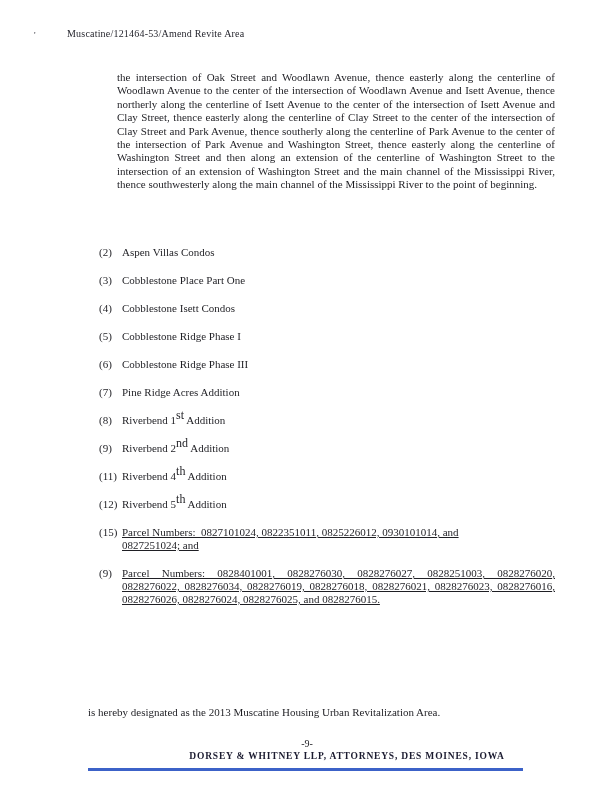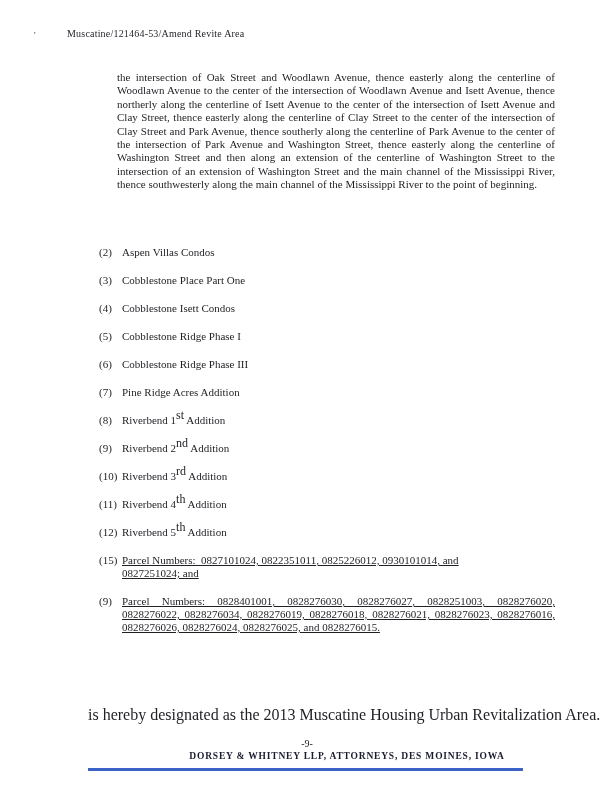--- a/index.html
+++ b/index.html
@@ -31,21 +31,21 @@
   }
   .li{display:flex;margin-bottom:15px;}
   .li .num{min-width:23px;flex-shrink:0;}
   .li .txt{flex:1;}
   .li .txt.prewrap{white-space:pre-wrap;text-decoration:underline;}
   .li .txt.justify{text-align:justify;text-decoration:underline;}
   sup{font-size:12px;vertical-align:super;line-height:0;}
 
   .closing-line{
     position:absolute;left:88px;top:706px;
-    font-size:16px;
+    font-size:11px;
   }
 
   .page-number{
     position:absolute;left:0;top:738px;width:614px;
     text-align:center;font-size:10px;
   }
   .firm-line{
     position:absolute;left:0;top:751px;width:614px;
     text-align:center;font-size:9.5px;font-weight:bold;
     letter-spacing:0.8px;color:#1b1b30;padding-left:40px;
@@ -100,24 +100,20 @@
     <div class="li">
       <span class="num">(8)</span>
       <span class="txt"><span>Riverbend 1</span><sup>st</sup><span> Addition</span></span>
     </div>
 
     <div class="li">
       <span class="num">(9)</span>
       <span class="txt"><span>Riverbend 2</span><sup>nd</sup><span> Addition</span></span>
     </div>
 
-    <div class="li">
-      <span class="num">(10)</span>
-      <span class="txt"><span>Riverbend 3</span><sup>rd</sup><span> Addition</span></span>
-    </div>
 
     <div class="li">
       <span class="num">(11)</span>
       <span class="txt"><span>Riverbend 4</span><sup>th</sup><span> Addition</span></span>
     </div>
 
     <div class="li">
       <span class="num">(12)</span>
       <span class="txt"><span>Riverbend 5</span><sup>th</sup><span> Addition</span></span>
     </div>

